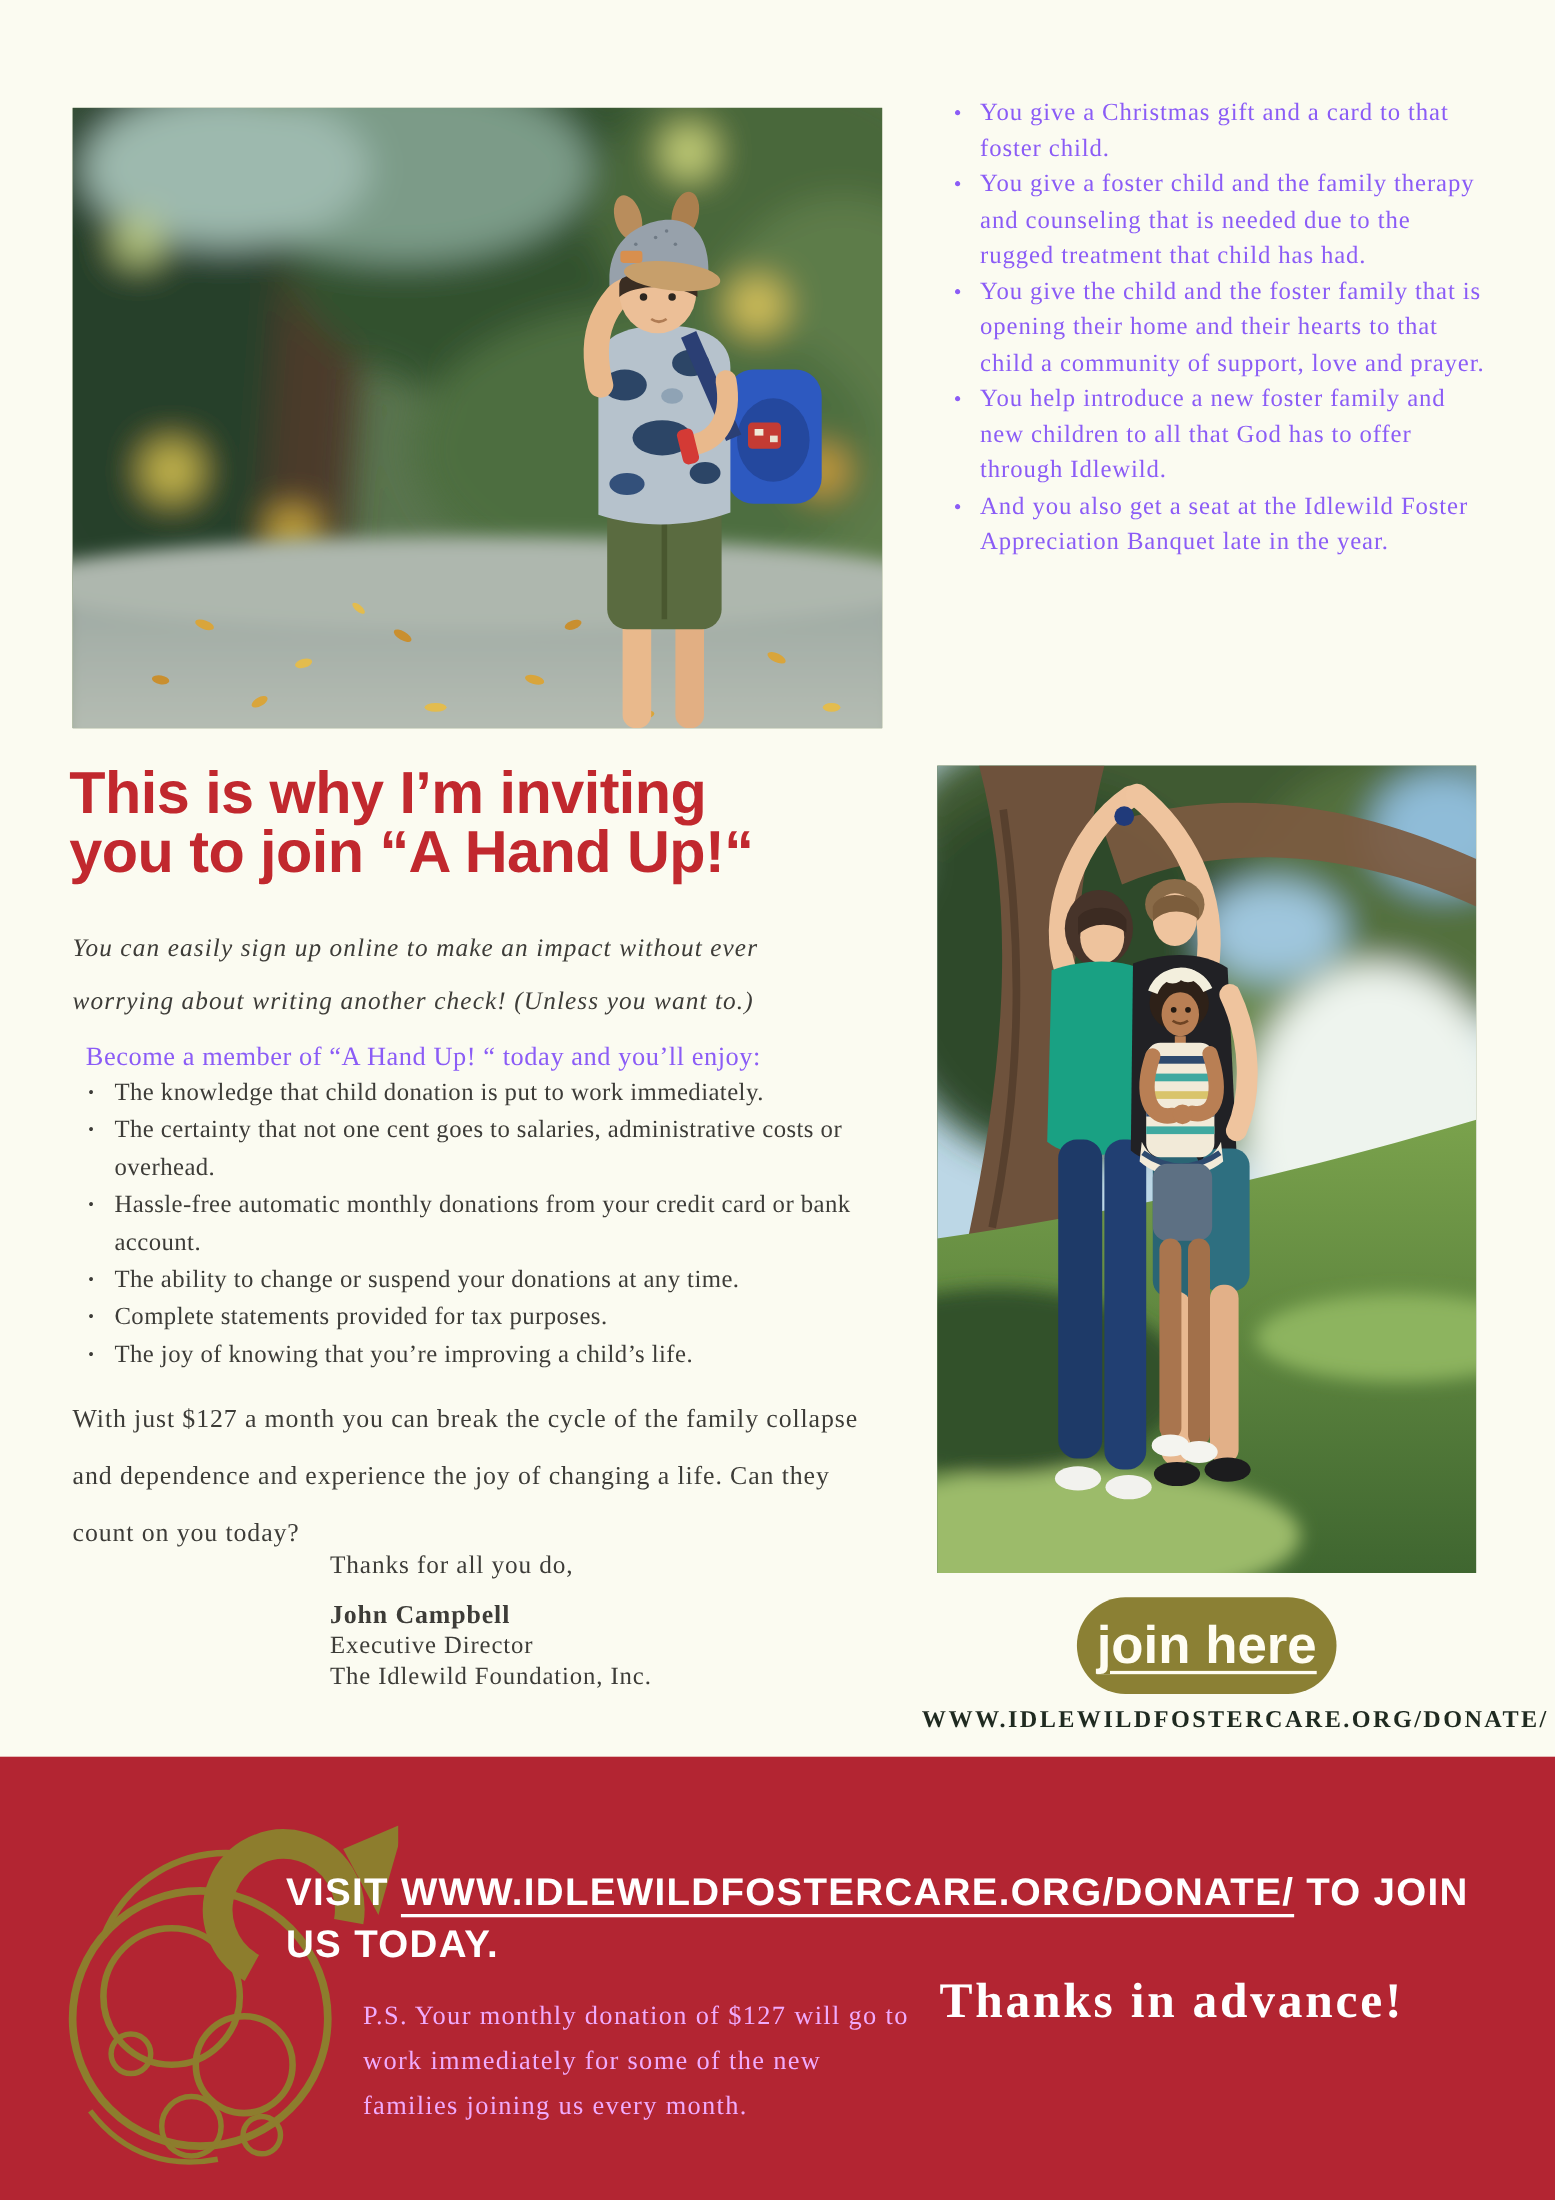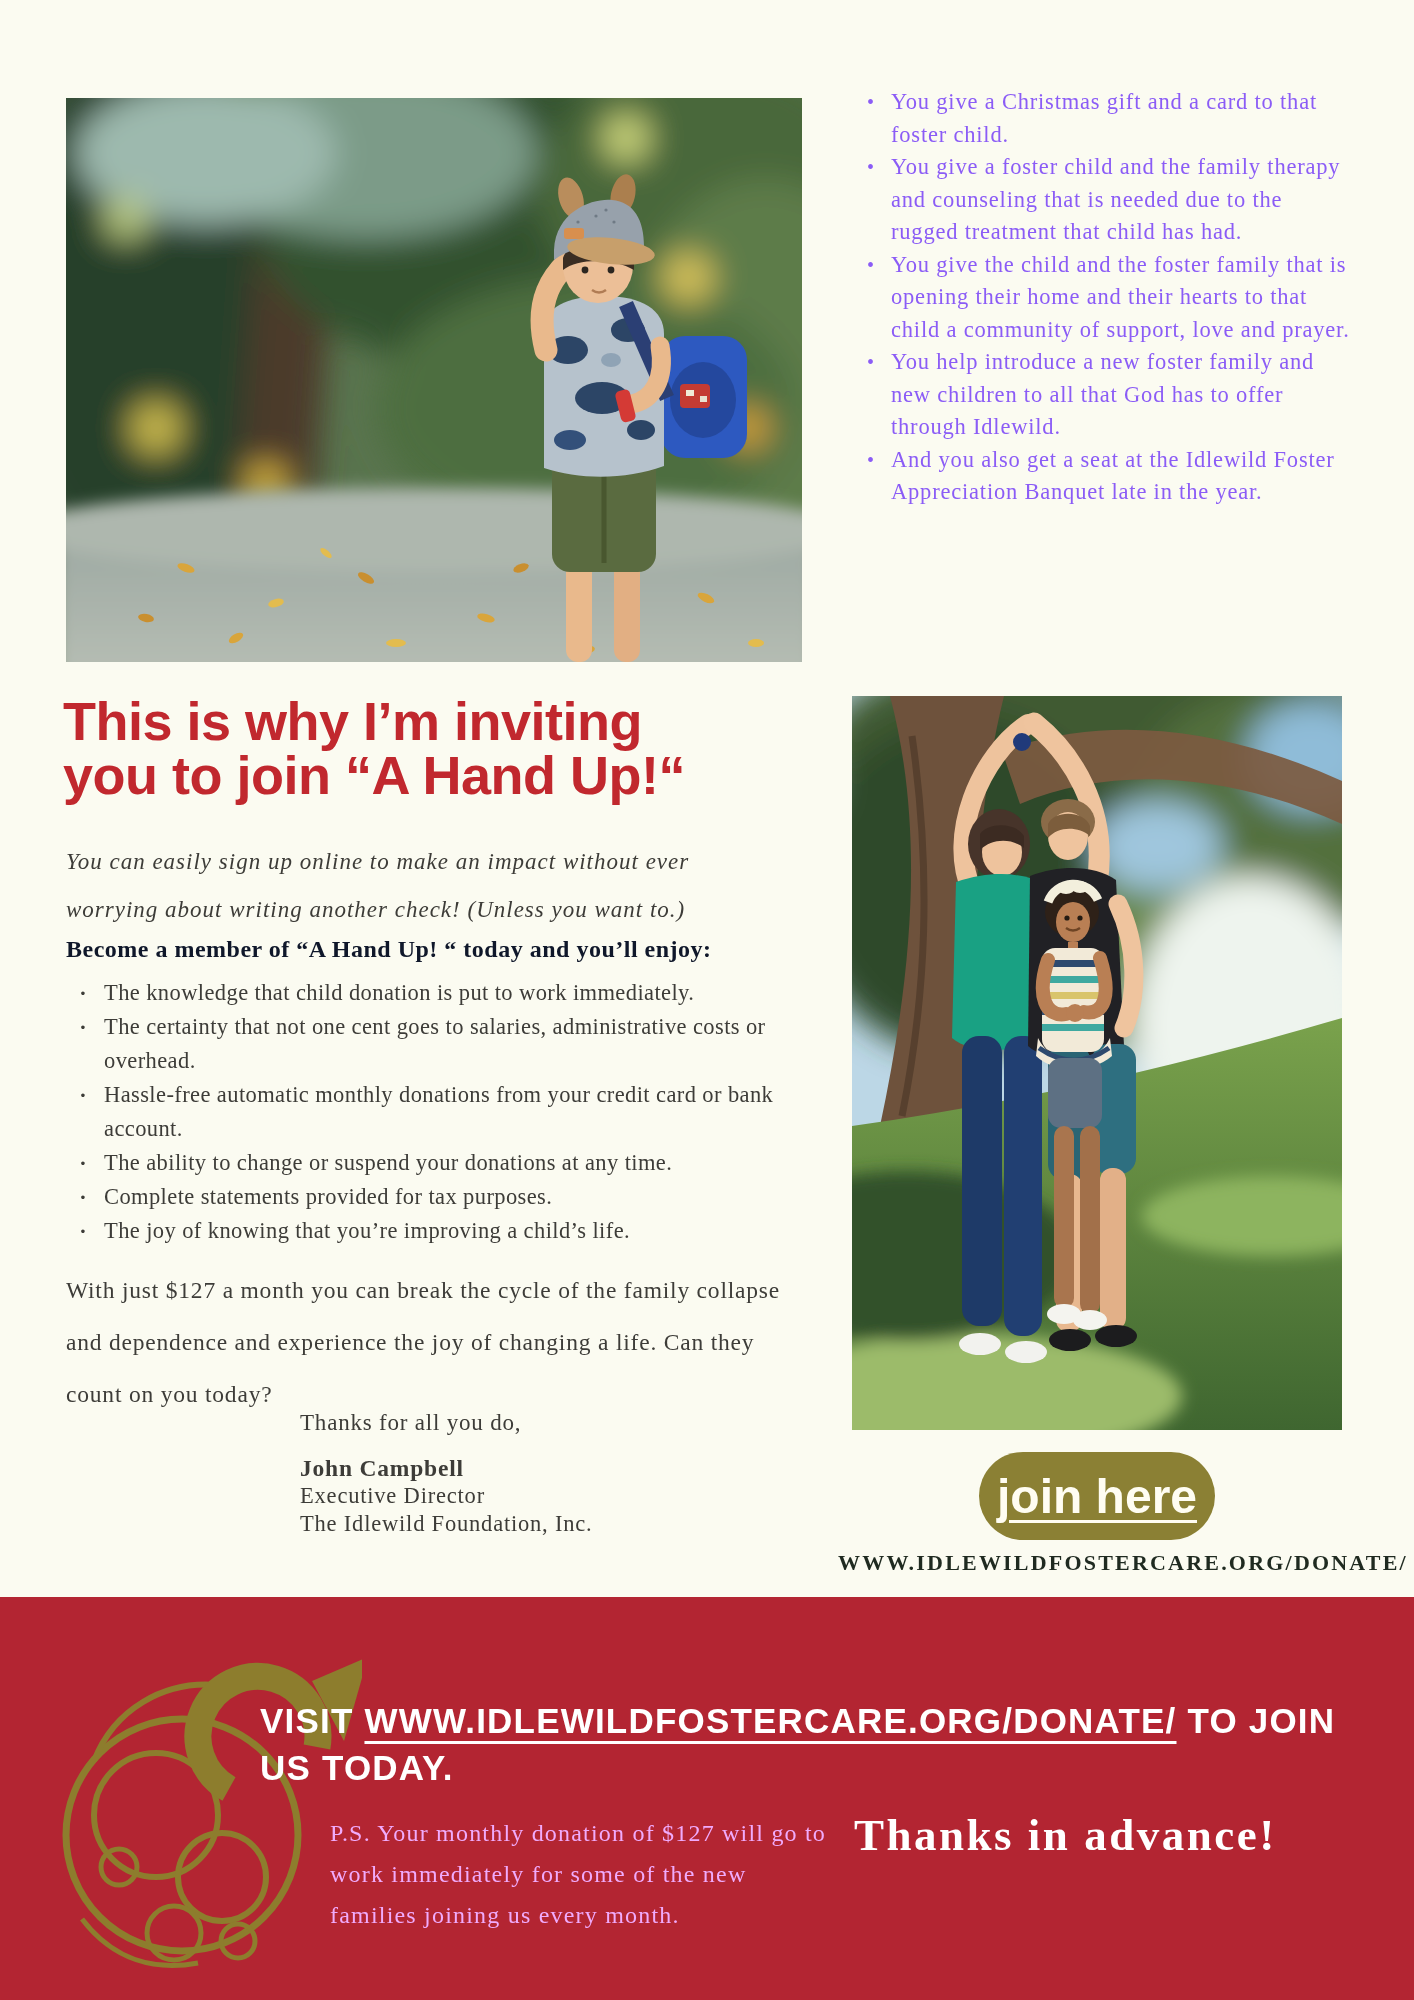--- a/index.html
+++ b/index.html
@@ -18,22 +18,22 @@
   .benefits .bullet-dot::before{content:"•";font-size:20px;}
 
   
   .headline{position:absolute;left:63px;top:694px;width:790px;margin:0;
             font-family:"Liberation Sans",sans-serif;font-weight:700;font-size:54px;line-height:54px;
             letter-spacing:-0.5px;color:#c1282e;}
 
   .intro{position:absolute;left:66px;top:838px;width:715px;margin:0;font-style:italic;
          font-size:23px;line-height:48px;letter-spacing:1px;}
 
-  .lead{position:absolute;left:66px;top:936px;width:770px;margin:0;font-weight:700;
-        font-size:24px;letter-spacing:0.5px;color:#0f172a;white-space:nowrap;}
+  .lead{position:absolute;left:66px;top:936px;width:770px;margin:12px;font-weight:400;
+        font-size:24px;letter-spacing:0.5px;color:#8b5cf6;white-space:nowrap;}
 
   .enjoy{position:absolute;left:76px;top:976px;width:724px;margin:0;padding:0;list-style:none;
          font-size:22.5px;line-height:34px;letter-spacing:0.4px;}
   .enjoy li{display:flex;gap:14px;}
   .enjoy .bullet-dot::before{content:"·";font-weight:700;font-size:22px;}
 
   .closing{position:absolute;left:66px;top:1264px;width:724px;margin:0;
            font-size:23.5px;line-height:52px;letter-spacing:0.8px;}
 
   .thanks-line{position:absolute;left:300px;top:1410px;width:500px;margin:0;text-align:left;
@@ -53,21 +53,21 @@
 
   
   .band{position:absolute;left:0;top:1597px;width:1414px;height:403px;background:#b32532;}
   .ornament{position:absolute;left:24px;top:12px;width:338px;height:388px;}
   .band-cta{position:absolute;left:260px;top:100px;width:1120px;
             font-family:"Liberation Sans",sans-serif;font-weight:700;font-size:35px;line-height:47px;
             letter-spacing:1.2px;color:#ffffff;}
   .band-url{color:#ffffff;text-decoration:underline;text-decoration-thickness:3px;text-underline-offset:8px;cursor:pointer;}
   .ps{position:absolute;left:330px;top:216px;width:502px;margin:0;font-size:24px;line-height:41px;
       letter-spacing:1.2px;color:#f0abfc;}
-  .thanks-adv{position:absolute;left:854px;top:212px;width:530px;font-weight:700;font-size:45px;
+  .thanks-adv{position:absolute;left:854px;top:196px;width:530px;font-weight:700;font-size:45px;
               letter-spacing:2.5px;color:#ffffff;}
 </style>
 </head>
 <body>
 
 <div class="page">
 
   <div class="photo child-photo">
     <svg viewBox="0 0 736 564" preserveAspectRatio="none">
       <defs>

